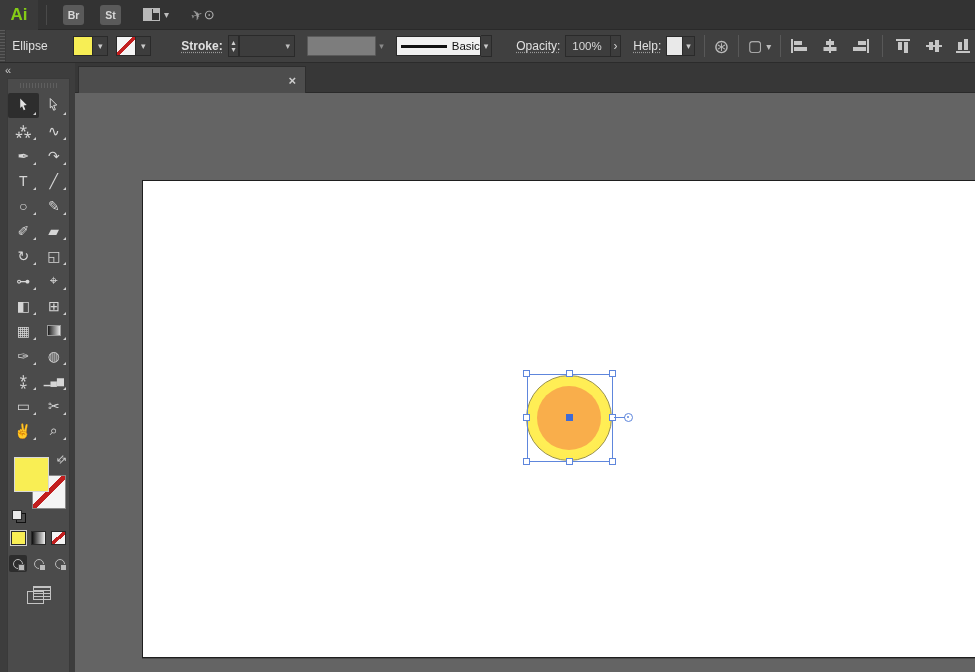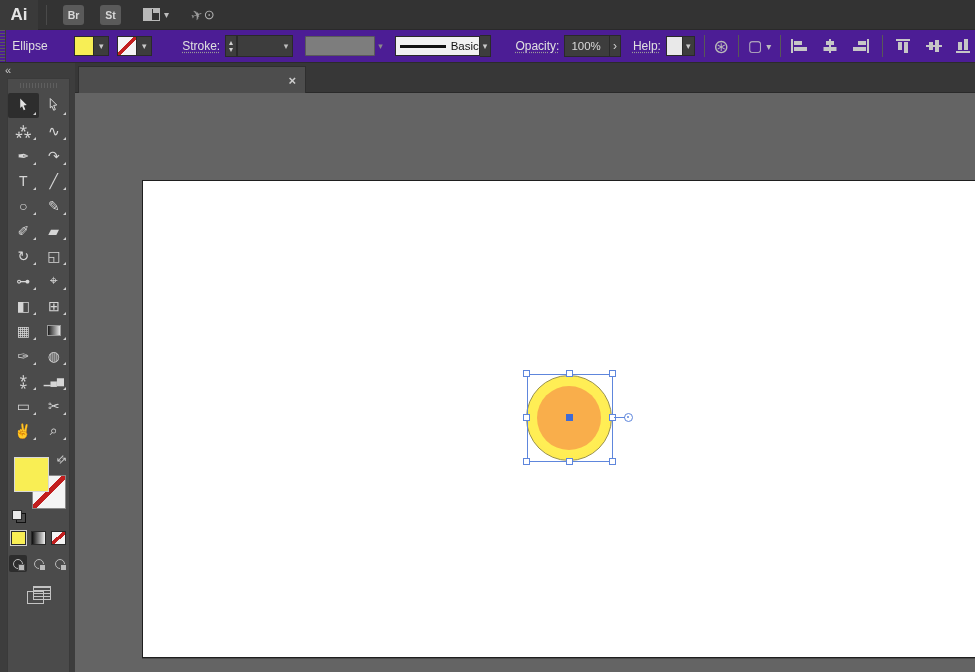--- a/index.html
+++ b/index.html
@@ -10,21 +10,21 @@
     -webkit-font-smoothing:antialiased;
   }
   
   #menubar {
     position:absolute; left:0; top:0; width:975px; height:30px;
     background:#333333; display:flex; align-items:center;
     border-bottom:1px solid #2a2a2a;
   }
   .ai-logo {
     width:38px; height:30px; display:flex; align-items:center; justify-content:center;
-    color:#e5e5e5; font-weight:bold; font-size:17px; background:#3a3a3a;
+    color:#84cc16; font-weight:bold; font-size:17px; background:#3a3a3a;
   }
   .menu-item {
     padding:0 12px; font-size:12.5px; color:#e2e2e2; height:30px;
     display:flex; align-items:center; cursor:default;
   }
   .mb-sep { width:1px; height:20px; background:#4a4a4a; margin:0 8px; }
   .sq-btn {
     width:21px; height:20px; background:#5a5a5a; border-radius:3px;
     color:#d8d8d8; font-size:10.5px; font-weight:bold;
     display:flex; align-items:center; justify-content:center; margin:0 8px;
@@ -33,21 +33,21 @@
   .ws-icon::before { content:""; position:absolute; left:0; top:0; width:8px; height:11px; background:#b9b9b9; }
   .ws-icon::after  { content:""; position:absolute; right:0; top:0; width:6px; height:4px; background:#b9b9b9; }
   .chev { color:#bdbdbd; font-size:10px; margin-left:4px; }
   .gpu-wrap { margin-left:22px; display:flex; align-items:center; color:#9c9c9c; }
   .gpu-rocket { font-size:14px; display:inline-block; transform:rotate(-20deg); }
   .gpu-power { font-size:13px; margin-left:1px; color:#b5b5b5; }
 
   
   #controlbar {
     position:absolute; left:0; top:30px; width:975px; height:33px;
-    background:#4c1d95; border-bottom:1px solid #2b2b2b;
+    background:#404040; border-bottom:1px solid #2b2b2b;
     display:flex; align-items:center; font-size:12px;
   }
   .cb-grip { width:8px; height:100%;
     background:repeating-linear-gradient(to bottom,#5a5a5a 0 1px,transparent 1px 3px);
     border-right:1px solid #3a3a3a; }
   .cb-label { color:#e0e0e0; }
   .cb-link { color:#e0e0e0; text-decoration:underline dotted #9a9a9a; text-underline-offset:2px; }
   .swatch-group { display:flex; align-items:center; }
   .cb-swatch { width:20px; height:20px; border:1px solid #2a2a2a; }
   .sw-chev {
@@ -217,21 +217,21 @@
 
   <div class="swatch-group">
     <div class="cb-swatch" id="cb-fill-swatch" style="background: rgb(247, 238, 85);"></div>
     <div class="sw-chev">▾</div>
   </div>
   <div class="swatch-group" style="margin-left:8px;">
     <div class="cb-swatch none-bg"></div>
     <div class="sw-chev">▾</div>
   </div>
 
-  <div class="cb-link" style="margin-left:30px;">Stroke:</div>
+  <div class="cb-link" style="margin-left:30px;font-weight:bold;">Stroke:</div>
   <div class="stepper" style="margin-left:5px;">
       <span>▴</span>
       <span>▾</span>
     </div>
   <div class="dark-select" style="width:74px;">
       <span class="chev">▾</span>
     </div>
 
   <div class="disabled-select" style="margin-left:12px;"></div>
   <div class="disabled-chev">▾</div>

